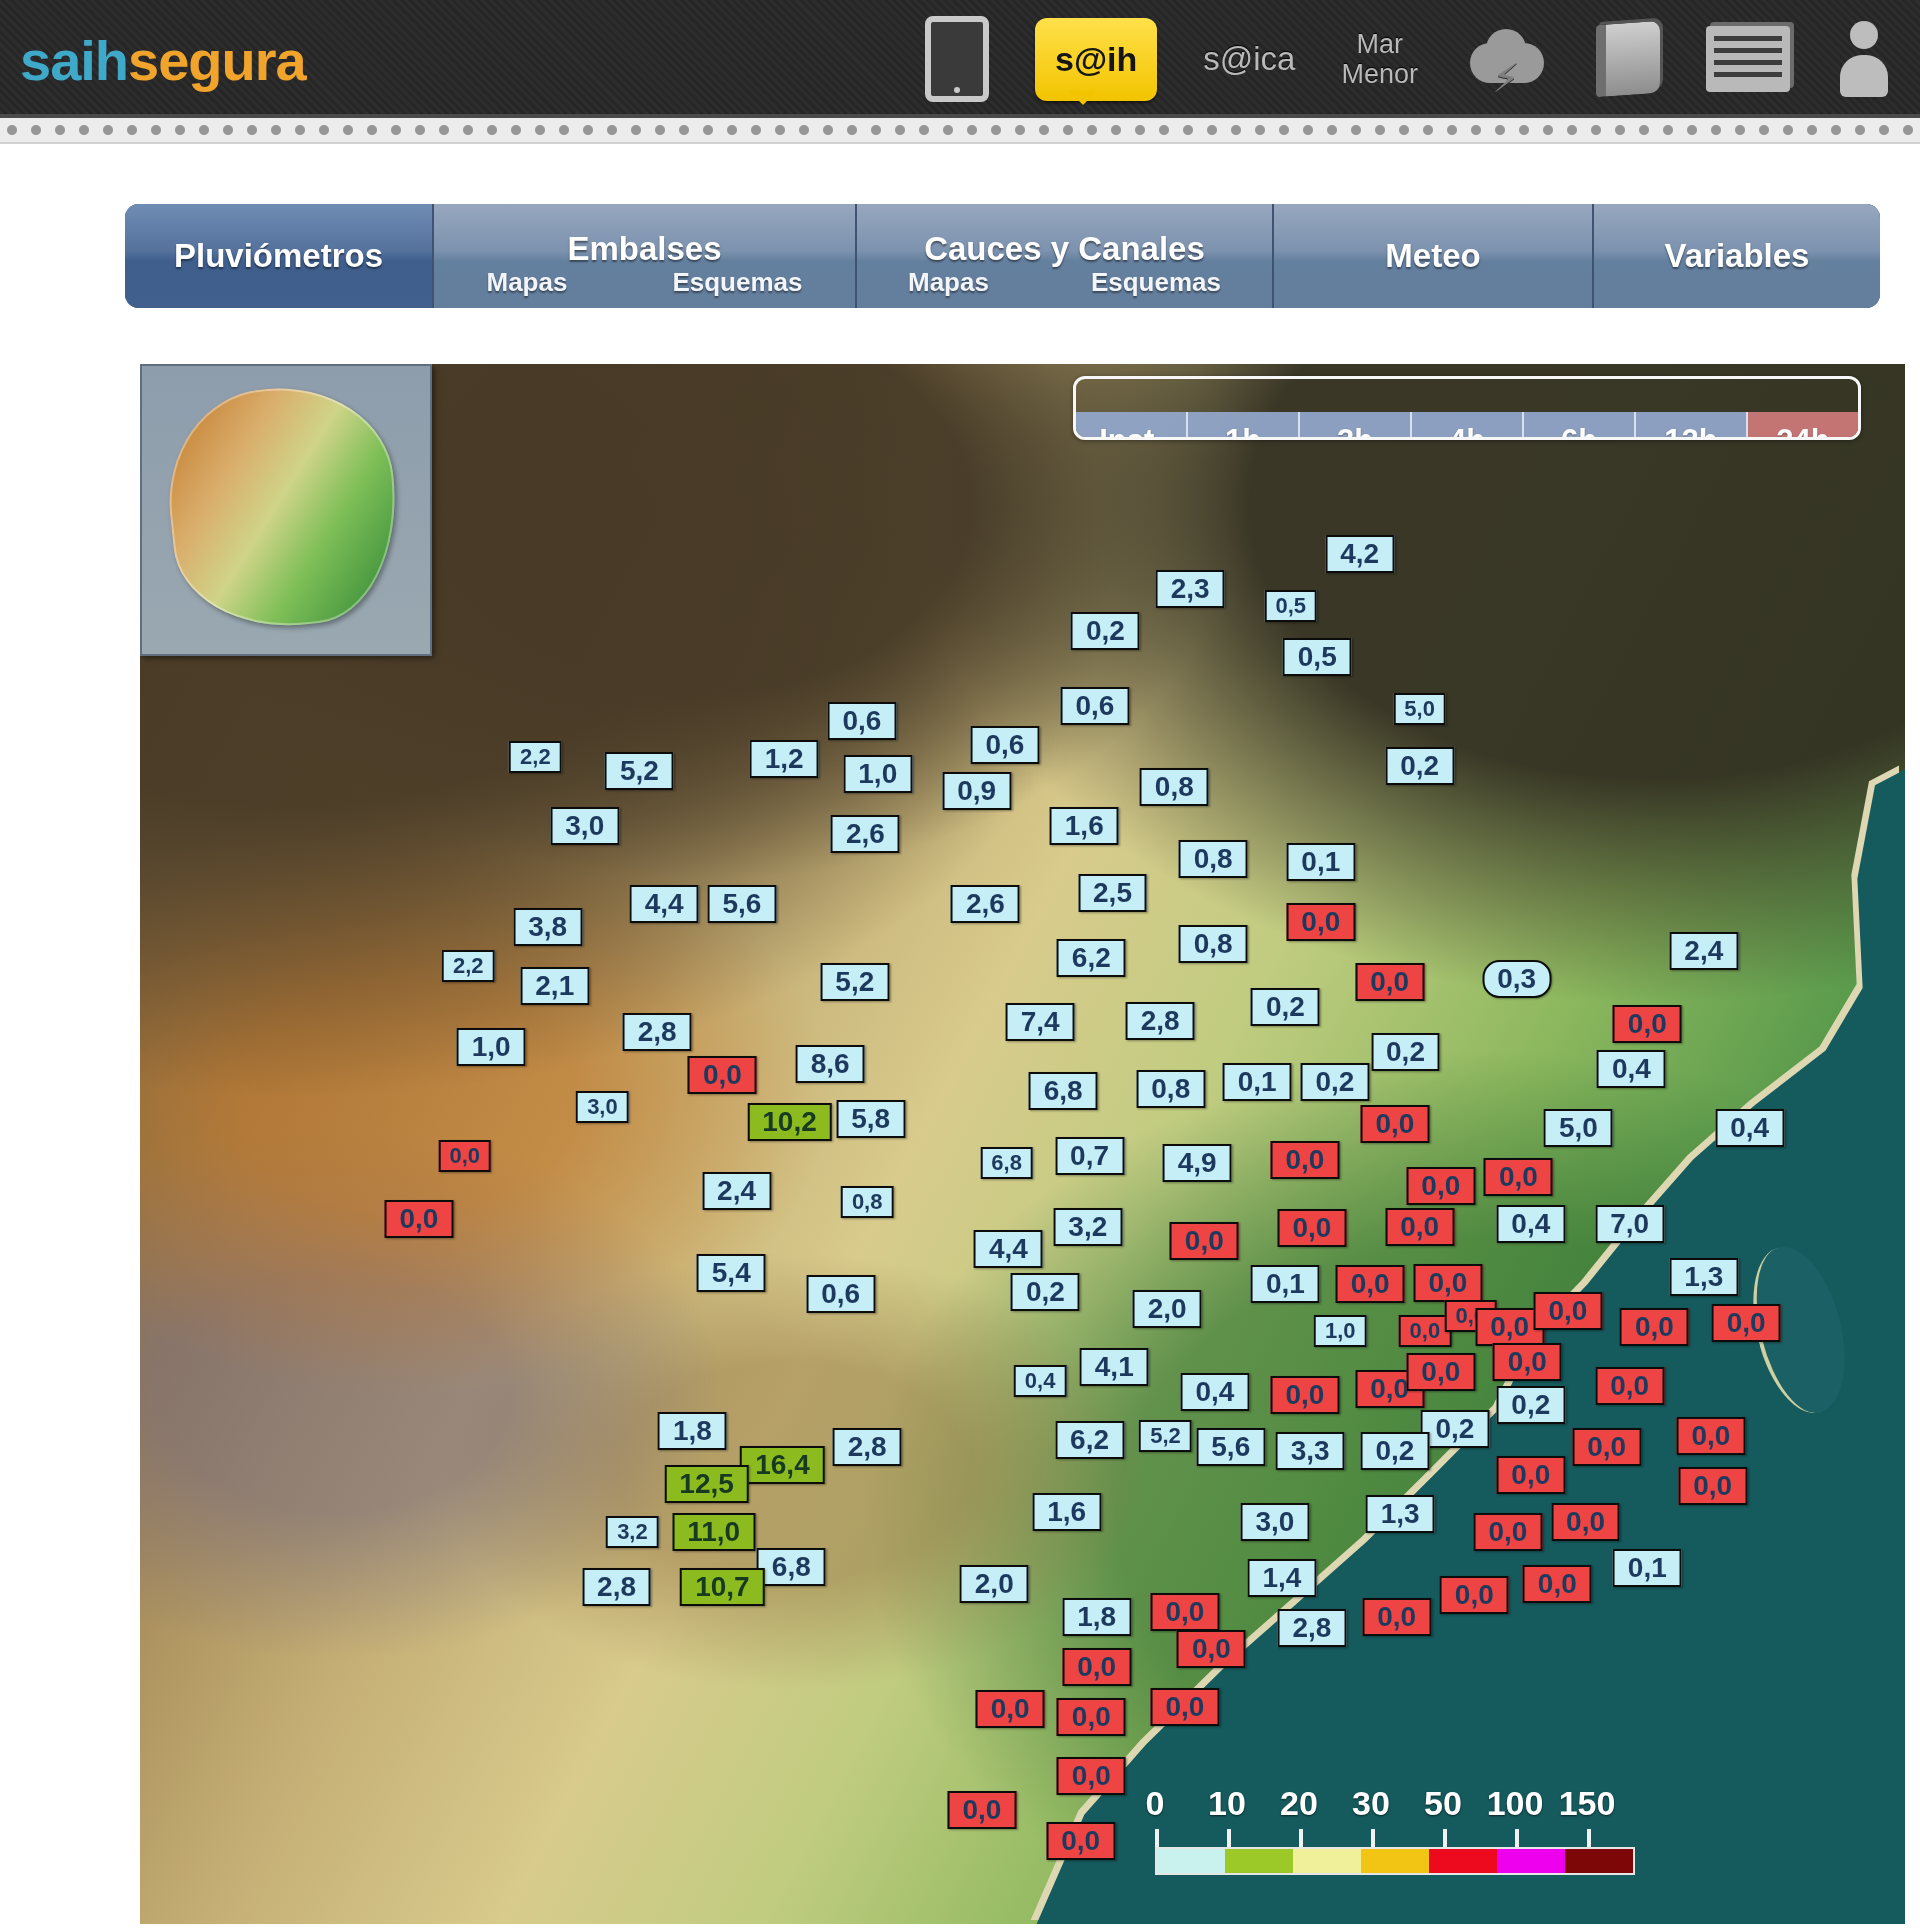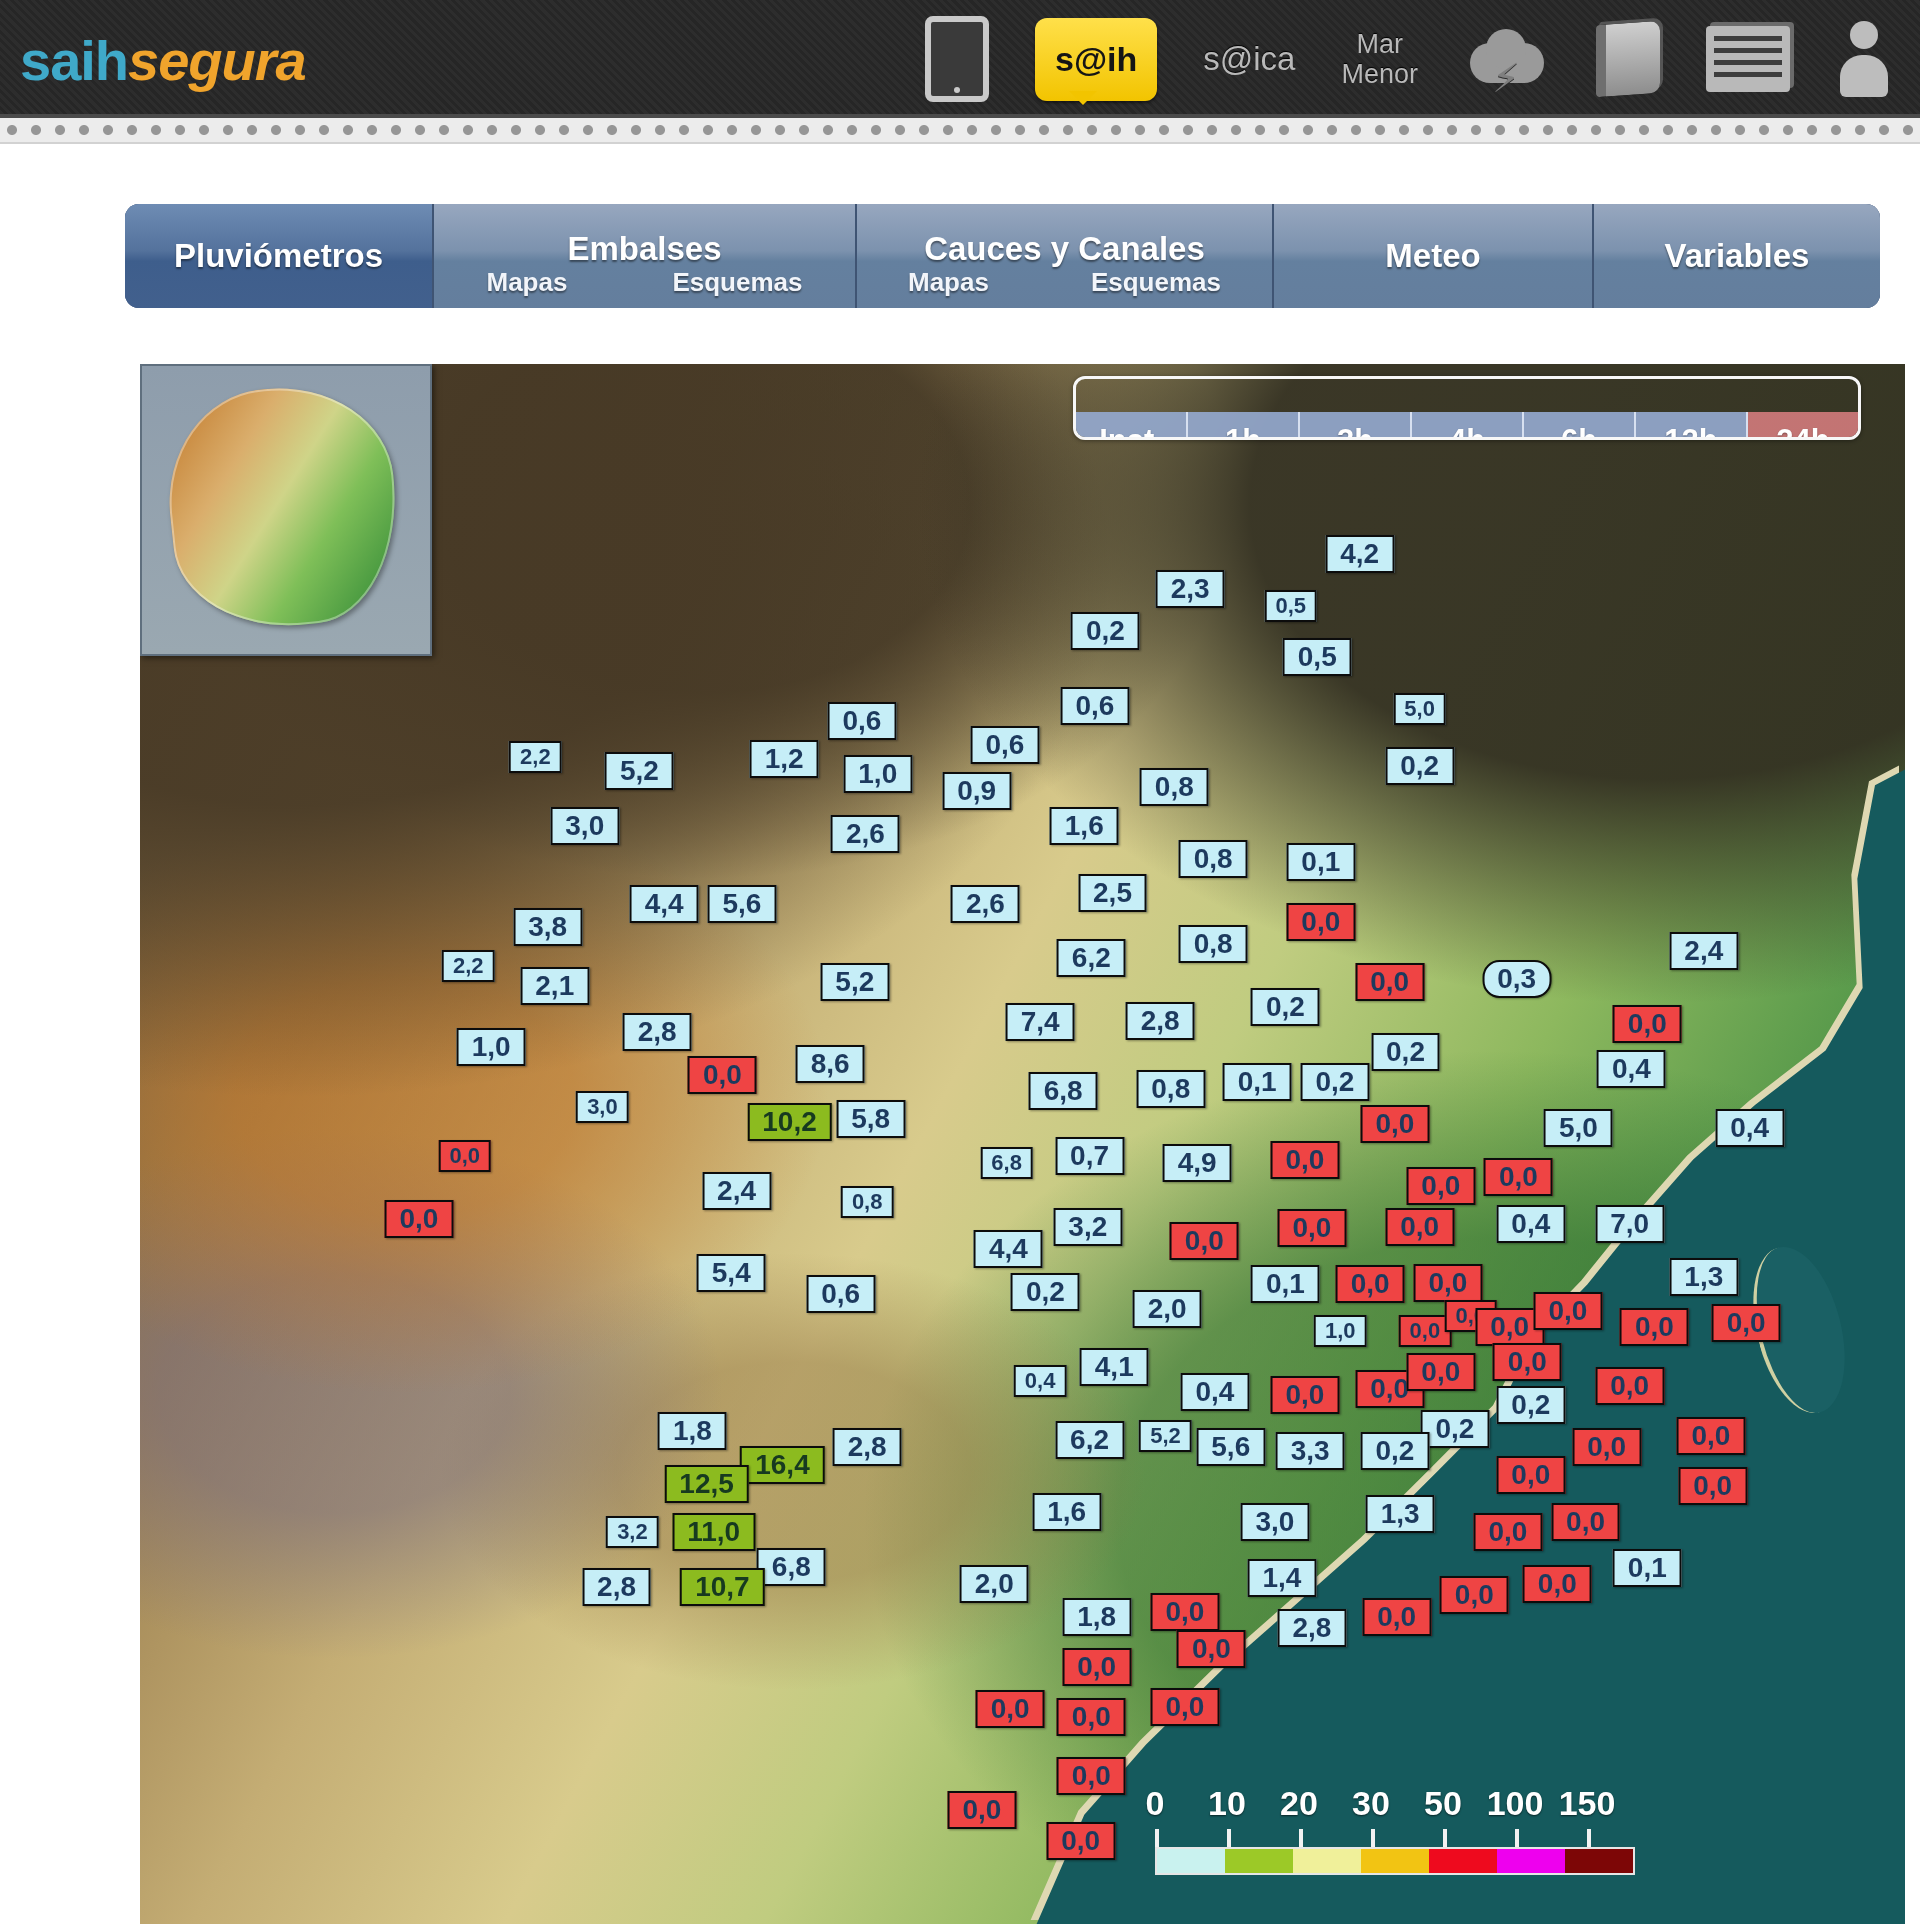--- a/index.html
+++ b/index.html
@@ -3,21 +3,21 @@
 <meta charset="utf-8">
 <style>
   html,body{margin:0;padding:0;background:#ffffff;width:1920px;height:1928px;overflow:hidden;
     font-family:"Liberation Sans","DejaVu Sans",sans-serif;}
   
   .hdr{position:relative;width:1920px;height:118px;
     background:repeating-linear-gradient(45deg,#2d2d2d 0 3px,#262626 3px 6px);
     border-bottom:4px solid #4a4a4a;box-sizing:border-box;}
   .logo{position:absolute;left:20px;top:28px;font-size:56px;font-weight:bold;letter-spacing:-1px;}
   .logo .saih{color:#3fa9c9;}
-  .logo .segura{color:#f0a42c;font-style:italic;}
+  .logo .segura{color:#f0a42c;}
   .hdr-items{position:absolute;right:0;top:0;height:118px;display:flex;align-items:center;gap:46px;padding-right:28px;}
   .tablet-ic{width:52px;height:74px;border:6px solid #c9c9c9;border-radius:8px;background:#3a3a3a;position:relative;}
   .tablet-ic:after{content:"";position:absolute;left:50%;bottom:3px;width:6px;height:6px;margin-left:-3px;border-radius:50%;background:#c9c9c9;}
   .bubble{position:relative;background:linear-gradient(#ffe04a,#f2c400);border-radius:12px;
     padding:22px 20px;font-size:34px;font-weight:bold;color:#151515;box-shadow:0 2px 3px rgba(0,0,0,.5);}
   .bubble:after{content:"";position:absolute;left:34px;bottom:-18px;border:14px solid transparent;border-top-color:#f2c400;}
   .gtxt{color:#b9b9b9;font-size:33px;font-weight:normal;text-shadow:0 -1px 1px #000;}
   .gtxt.two{font-size:27px;text-align:center;line-height:30px;}
   .cloud-ic{position:relative;width:86px;height:60px;}
   .cloud-ic .c1{position:absolute;left:6px;top:14px;width:74px;height:40px;background:#9a9a9a;border-radius:24px;}

